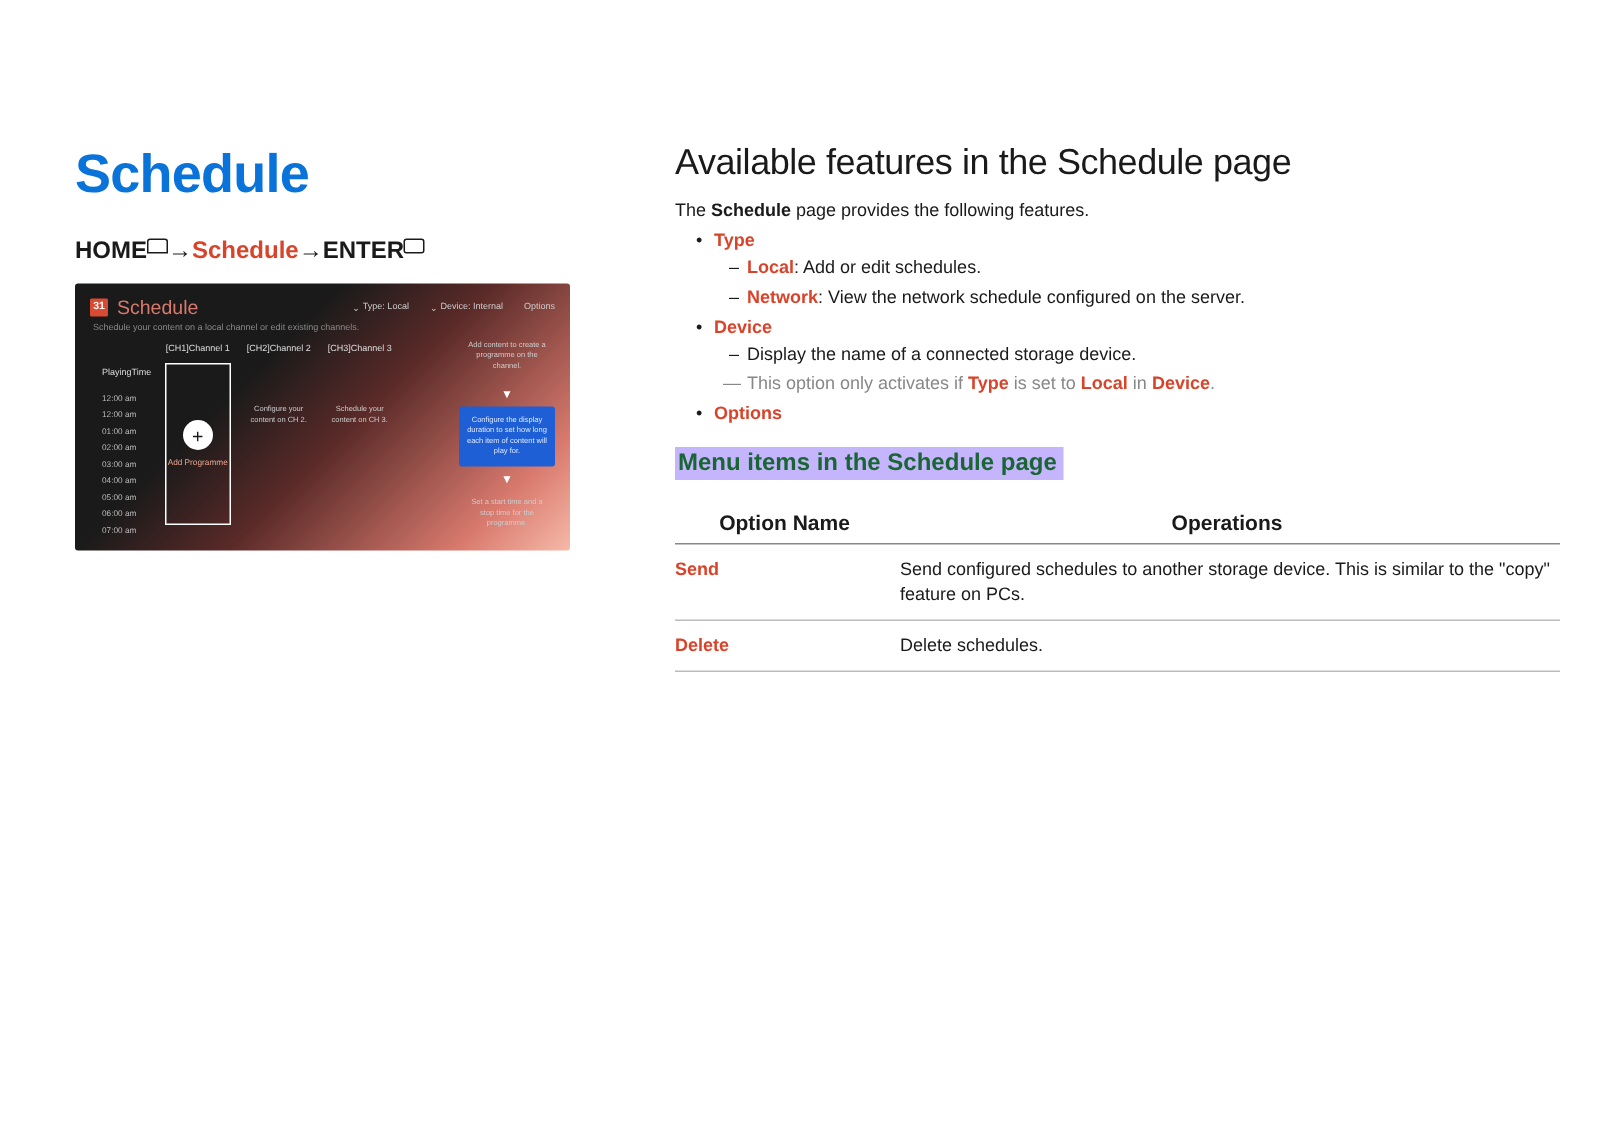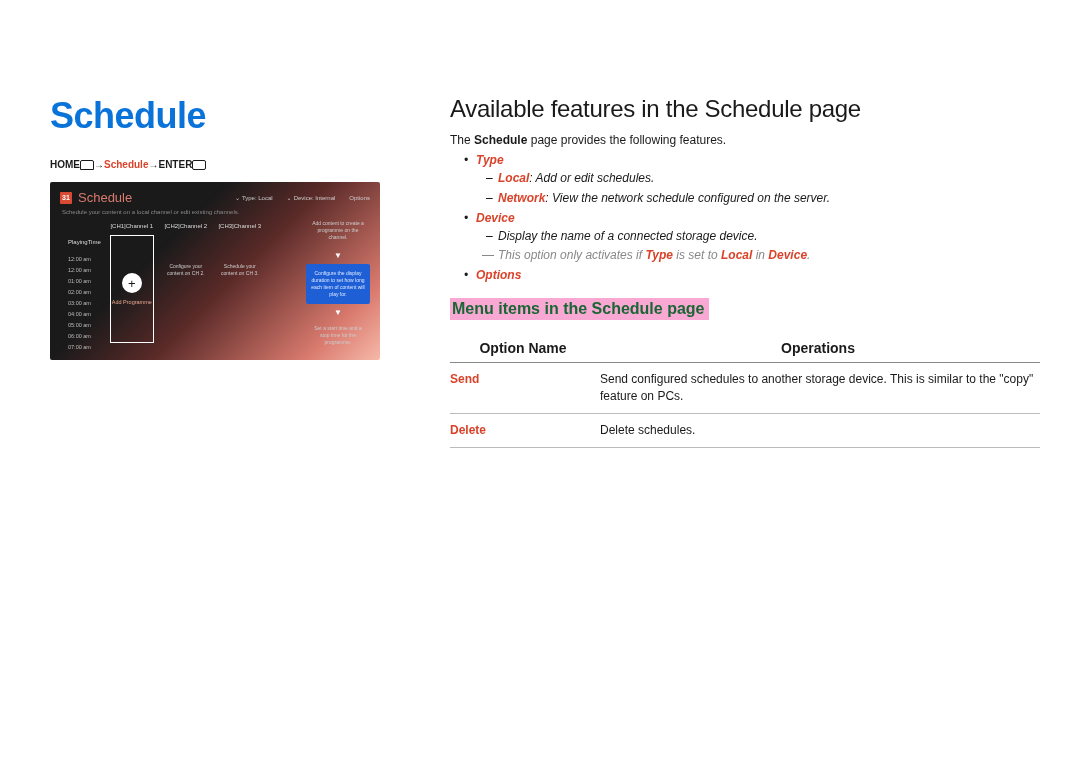--- a/index.html
+++ b/index.html
@@ -22,26 +22,26 @@
 
   h1.title {
     font-size: 36px;
     font-weight: 700;
     color: #0a73d9;
     margin-bottom: 22px;
     letter-spacing: -0.5px;
   }
 
   .breadcrumb {
-    font-size: 10px;
+    font-size: 16px;
     font-weight: 700;
     color: #1a1a1a;
     margin-bottom: 12px;
     display: flex;
-    align-items: flex-end;
+    align-items: flex-start;
     gap: 0;
   }
   .breadcrumb .highlight { color: #d9432a; font-weight: 700; }
   .breadcrumb .arrow { color: #1a1a1a; }
   .home-icon, .enter-icon {
     display: inline-block;
     width: 14px; height: 10px;
     border: 1px solid #1a1a1a;
     border-radius: 2px;
     position: relative;
@@ -197,21 +197,20 @@
 
   ul.features {
     list-style: none;
     padding-left: 14px;
     font-size: 12px;
   }
   ul.features > li {
     position: relative;
     padding-left: 12px;
     margin-bottom: 4px;
-    font-style: italic;
   }
   ul.features > li::before {
     content: "•";
     position: absolute;
     left: 0;
     top: 0;
     color: #1a1a1a;
   }
   ul.features > li > .label {
     color: #d9432a;
@@ -243,21 +242,21 @@
   }
   .inline-label { color: #d9432a; font-weight: 700; }
   .gray-text { color: #888; }
 
   .subheading-wrap {
     margin-top: 16px;
     margin-bottom: 14px;
   }
   .subheading {
     display: inline-block;
-    background: #f9a8d4;
+    background: #c4b5fd;
     color: #196634;
     font-weight: 700;
     font-size: 16px;
     padding: 2px 4px 2px 2px;
   }
 
   table.menu {
     width: 100%;
     border-collapse: collapse;
     font-size: 12px;

